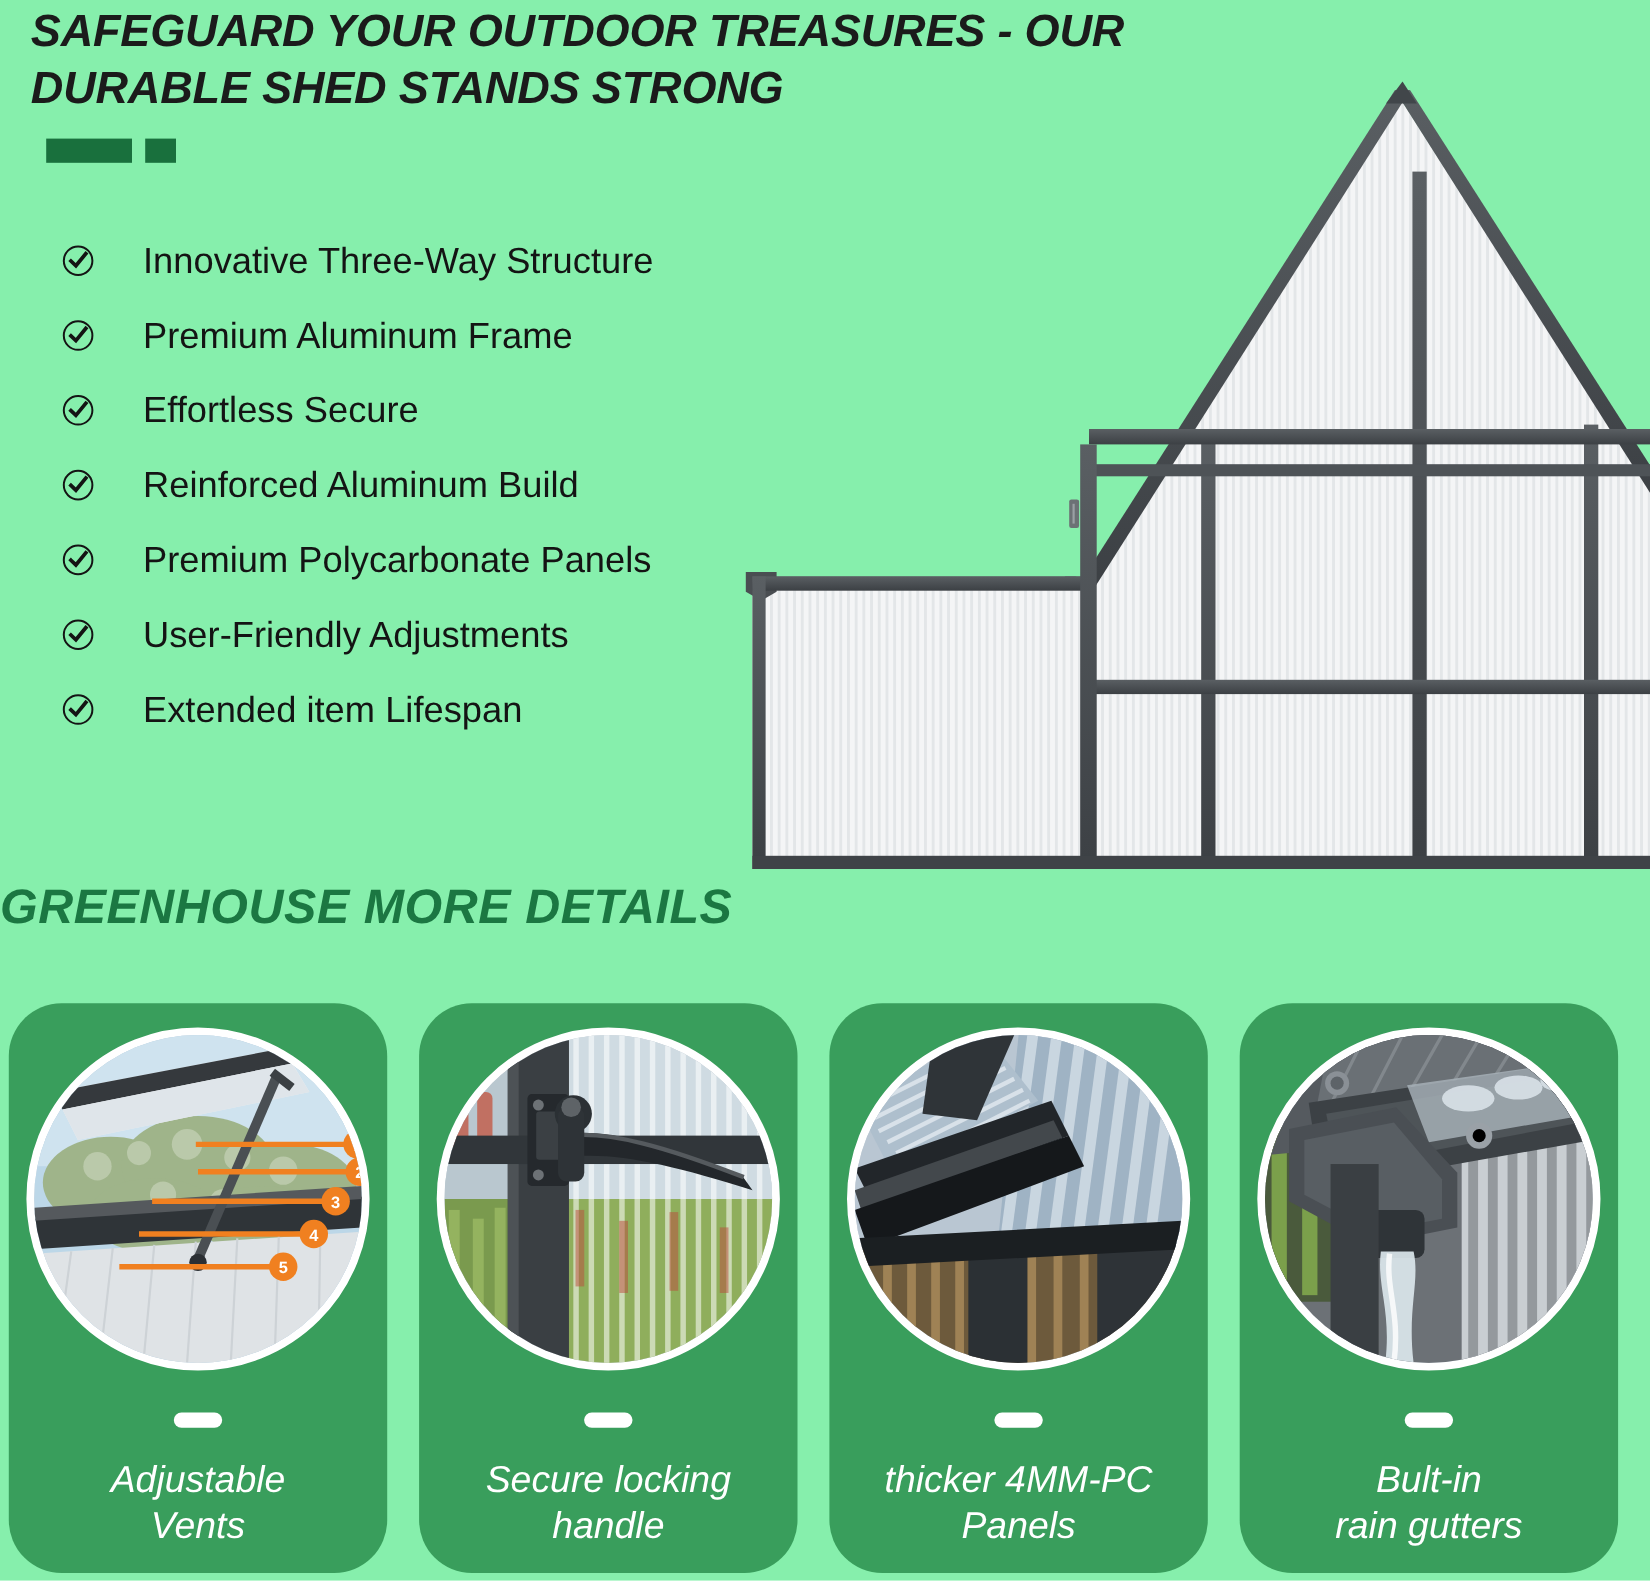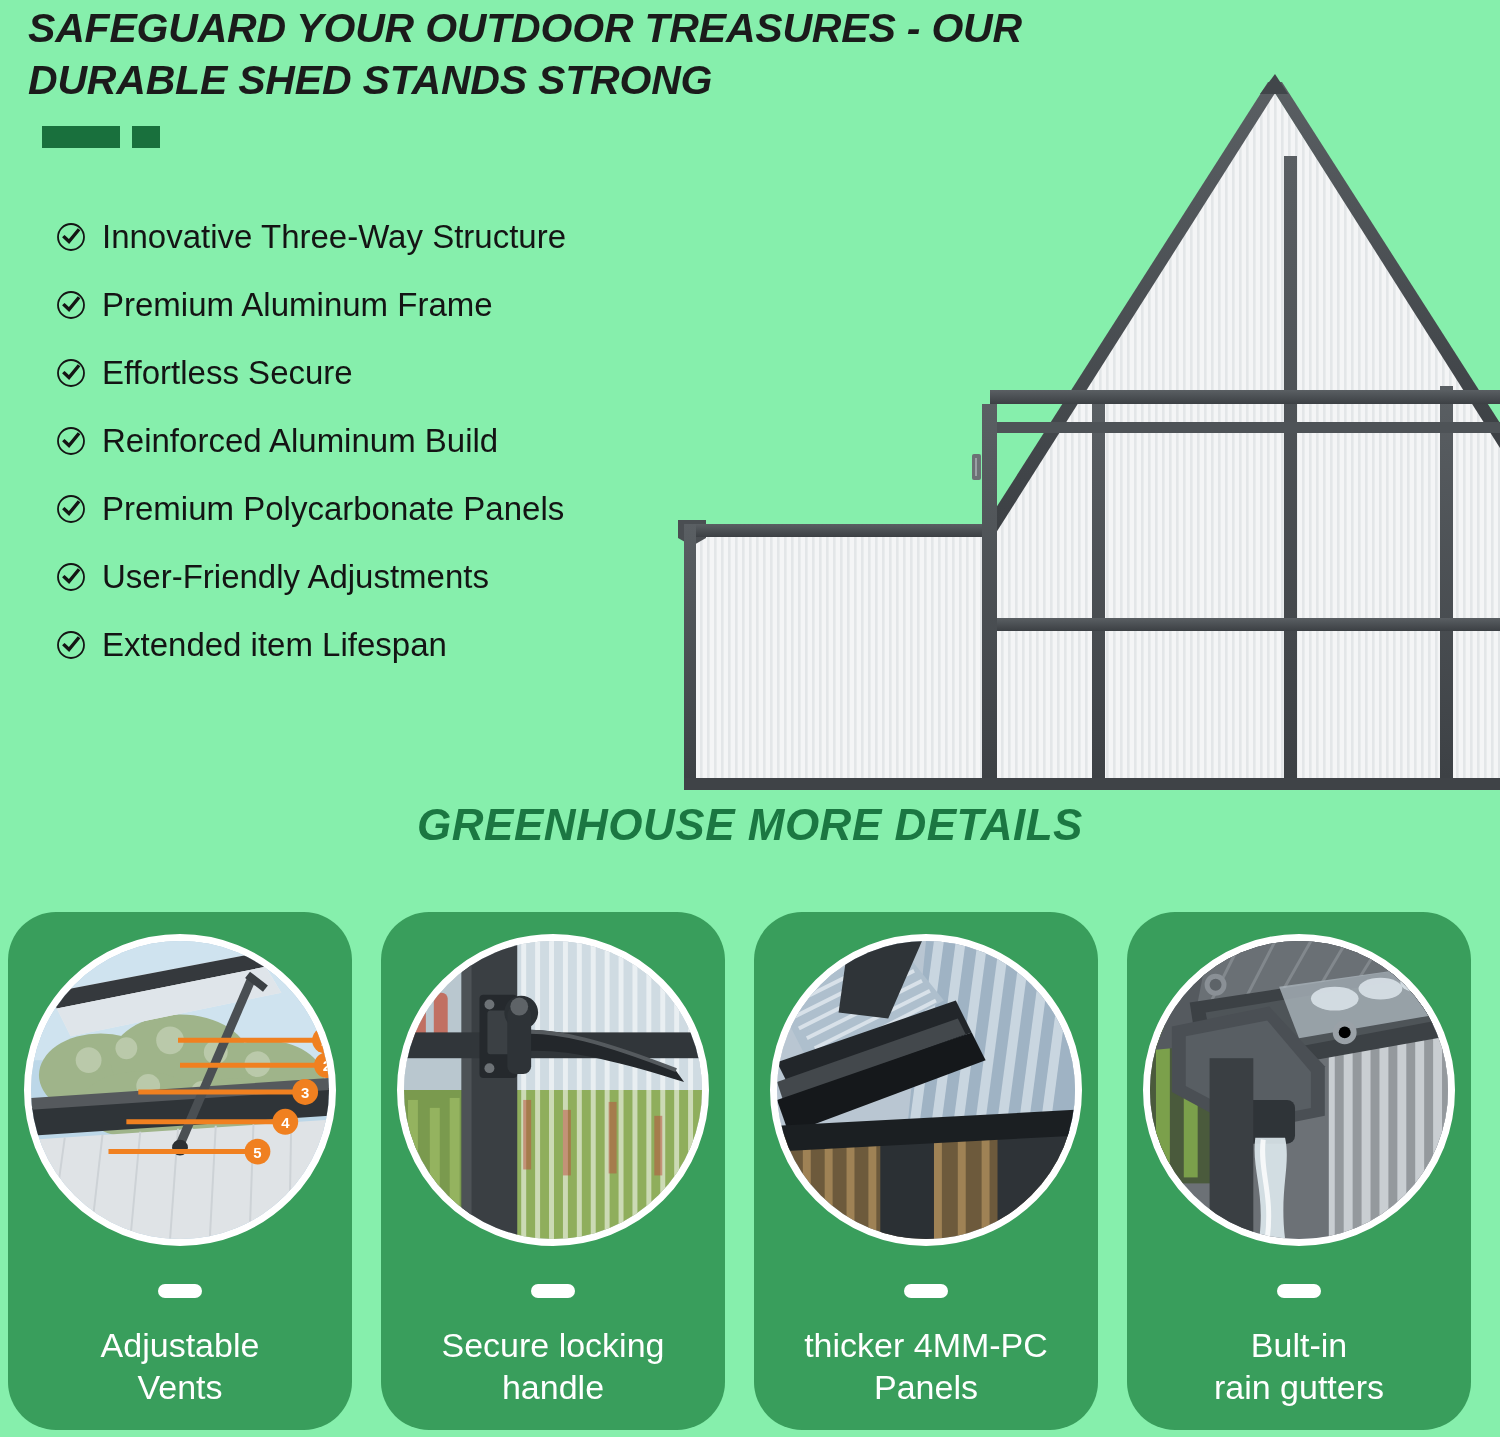--- a/index.html
+++ b/index.html
@@ -22,36 +22,35 @@
     color: #1b1b1b;
     text-transform: uppercase;
     white-space: pre-line;
   }
 
   .accent-bars { position: absolute; left: 42px; top: 126px; display: flex; gap: 12px; align-items: center; }
   .accent-bar-wide { width: 78px; height: 22px; background: #19703d; }
   .accent-bar-small { width: 28px; height: 22px; background: #19703d; }
 
   .feature-list { position: absolute; left: 56px; top: 203px; width: 660px; }
-  .feature-item { display: flex; align-items: center; height: 68px; }
+  .feature-item { display: flex; align-items: center; height: 68px; gap: 28px; }
   .check-icon { width: 30px; height: 30px; flex: 0 0 30px; margin-right: 16px; }
   .check-icon svg { display: block; width: 30px; height: 30px; }
   .feature-label {
     font-size: 33px; line-height: 36px; color: #141414; font-weight: 400;
     white-space: nowrap;
   }
 
   
   .greenhouse { position: absolute; left: 672px; top: 30px; width: 828px; height: 760px; overflow: hidden; }
   .greenhouse svg { display: block; }
 
   
   .section-title {
     position: absolute; left: 0; top: 800px; width: 1500px;
-    text-align: center;
     font-size: 44px; font-weight: 700; font-style: italic;
     letter-spacing: 0.5px;
     color: #1b7742;
     text-transform: uppercase;
   }
 
   
   .cards { position: absolute; left: 0; top: 912px; width: 1500px; height: 520px; display: flex; }
   .card {
     position: relative;
@@ -86,20 +85,21 @@
 
   .card-label {
     position: absolute; left: 0; right: 0; top: 412px;
     text-align: center;
     color: #ffffff;
     font-size: 34px;
     line-height: 42px;
     font-weight: 400;
     white-space: pre-line;
     padding: 0 10px;
+    font-style: italic;
   }
 </style>
 </head>
 <body>
 
 <div class="page">
 
   <div class="hero">
 
     <div class="headline">SAFEGUARD YOUR OUTDOOR TREASURES - OUR

